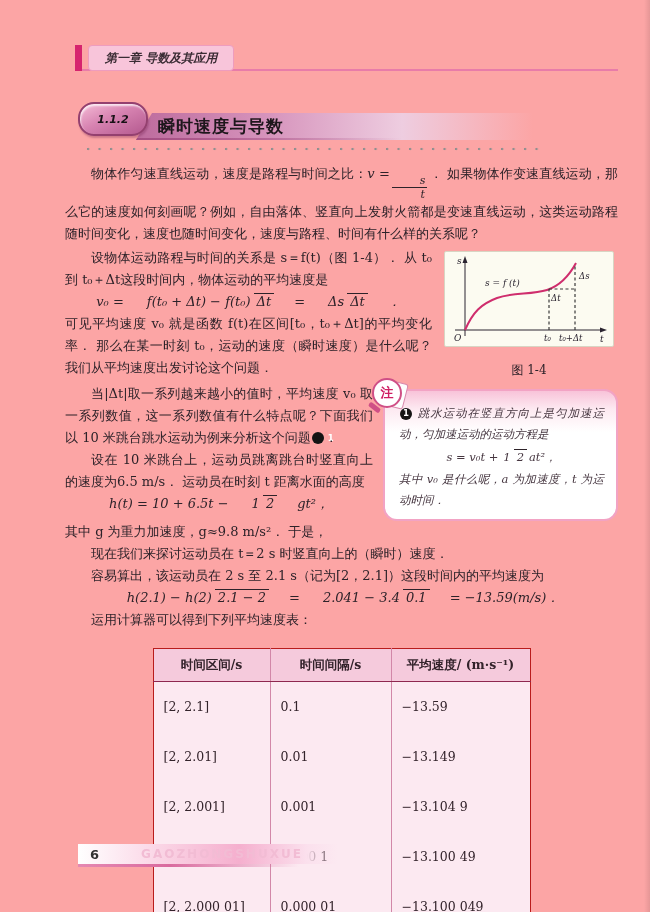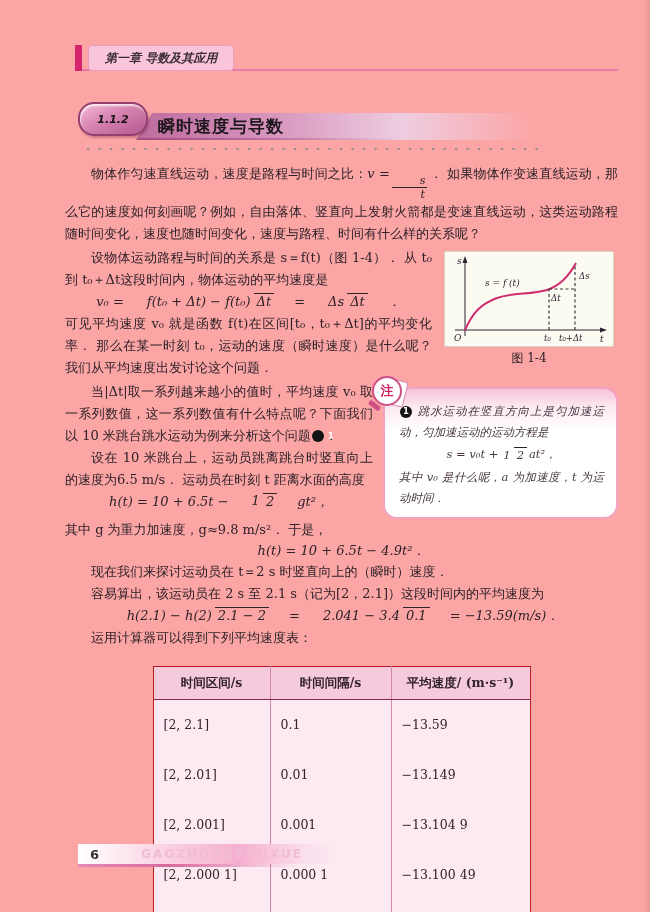--- a/index.html
+++ b/index.html
@@ -52,21 +52,21 @@
   .bfrac .fn{padding:0 3px;}
   .bfrac .fd{border-top:1px solid #2d2229;padding:0 3px;}
 
   .row-a,.row-b{display:flex;align-items:flex-start;margin-top:2px;}
   .col-text{flex:1;min-width:0;}
 
   
   .figure-block{width:178px;margin-left:8px;flex:0 0 auto;text-align:center;}
   .figure-box{width:170px;height:96px;background:#fcfbf1;border:1px solid #d8d5c3;border-radius:2px;
     margin:4px auto 0 auto;box-sizing:border-box;}
-  .figure-caption{font-size:12px;color:#2d2229;}
+  .figure-caption{margin-top:12px;font-size:12px;color:#2d2229;}
   .fig-label{font-size:9px;font-style:italic;fill:#2a2430;font-family:"DejaVu Serif",serif;}
   .fig-label-sm{font-size:8.5px;font-style:italic;fill:#2a2430;font-family:"DejaVu Serif",serif;}
 
   
   .note-block{width:235px;margin-left:10px;flex:0 0 auto;position:relative;padding-top:6px;box-sizing:border-box;}
   .note-box{position:relative;border:2px solid #f2a3c4;border-radius:14px;
     background:linear-gradient(to bottom,#f8c3d9 0%,#fde9f1 14%,#ffffff 32%);
     padding:12px 12px 8px 14px;font-size:11.5px;line-height:1.85;font-style:italic;color:#463640;text-align:justify;}
   .note-icon{position:absolute;top:-13px;left:-13px;width:34px;height:38px;z-index:3;}
   .note-paper{position:absolute;top:3px;left:8px;width:24px;height:24px;background:#fdfdfd;
@@ -205,23 +205,20 @@
                 <span class="fd">2</span>
               </span>
             <span>at²，</span>
           </div>
           <div>其中 v₀ 是什么呢，a 为加速度，t 为运动时间．</div>
         </div>
       </div>
     </div>
 
     <p class="para">其中 g 为重力加速度，g≈9.8 m/s²． 于是，</p>
-    <div class="formula">
-      <span>h(t) = 10 + 6.5t − 4.9t²．</span>
-    </div>
     <p class="para indent">现在我们来探讨运动员在 t＝2 s 时竖直向上的（瞬时）速度．</p>
     <p class="para indent">容易算出，该运动员在 2 s 至 2.1 s（记为[2，2.1]）这段时间内的平均速度为</p>
     <div class="formula">
       <span class="bfrac">
           <span class="fn">h(2.1) − h(2)</span>
           <span class="fd">2.1 − 2</span>
         </span>
       <span>=</span>
       <span class="bfrac">
           <span class="fn">2.041 − 3.4</span>

